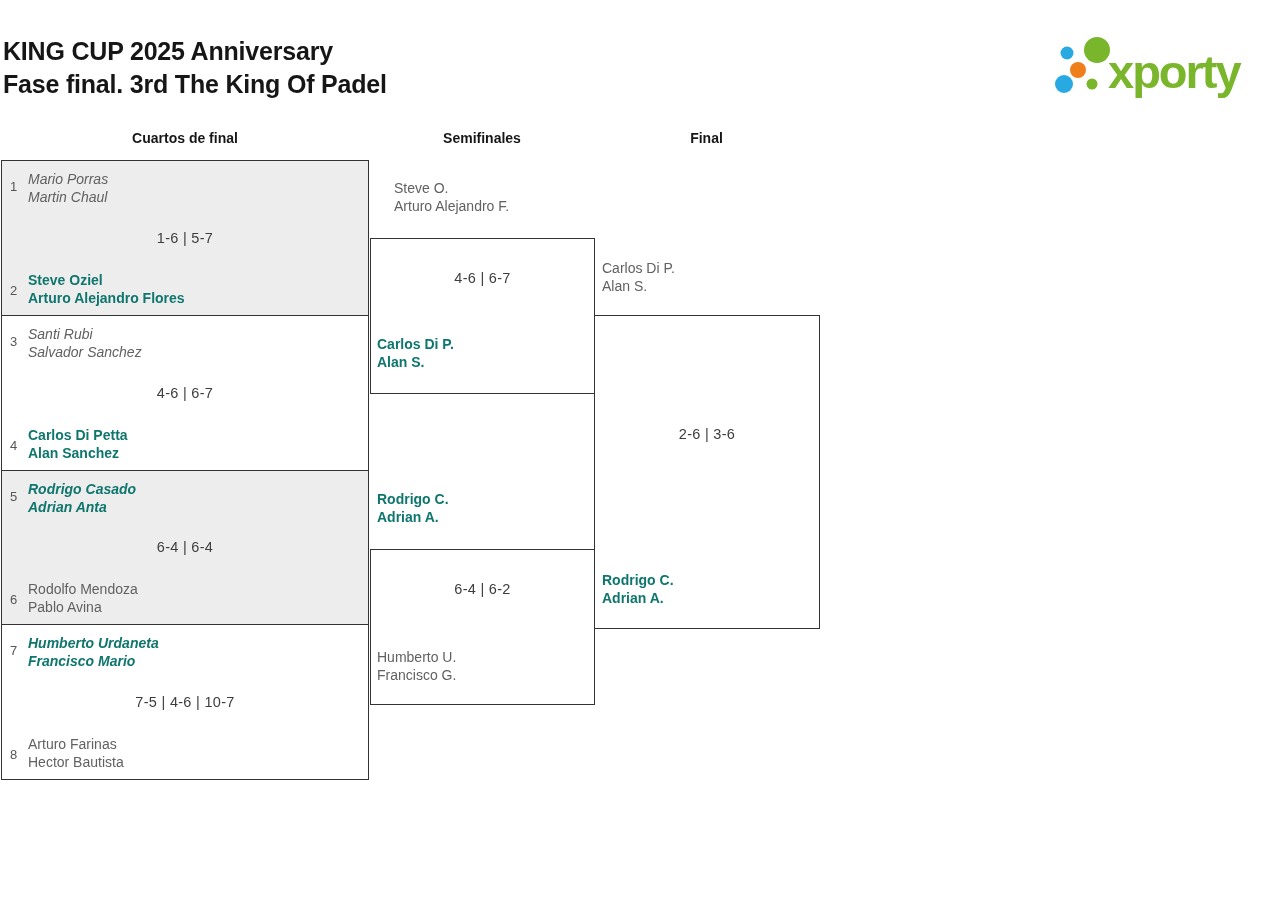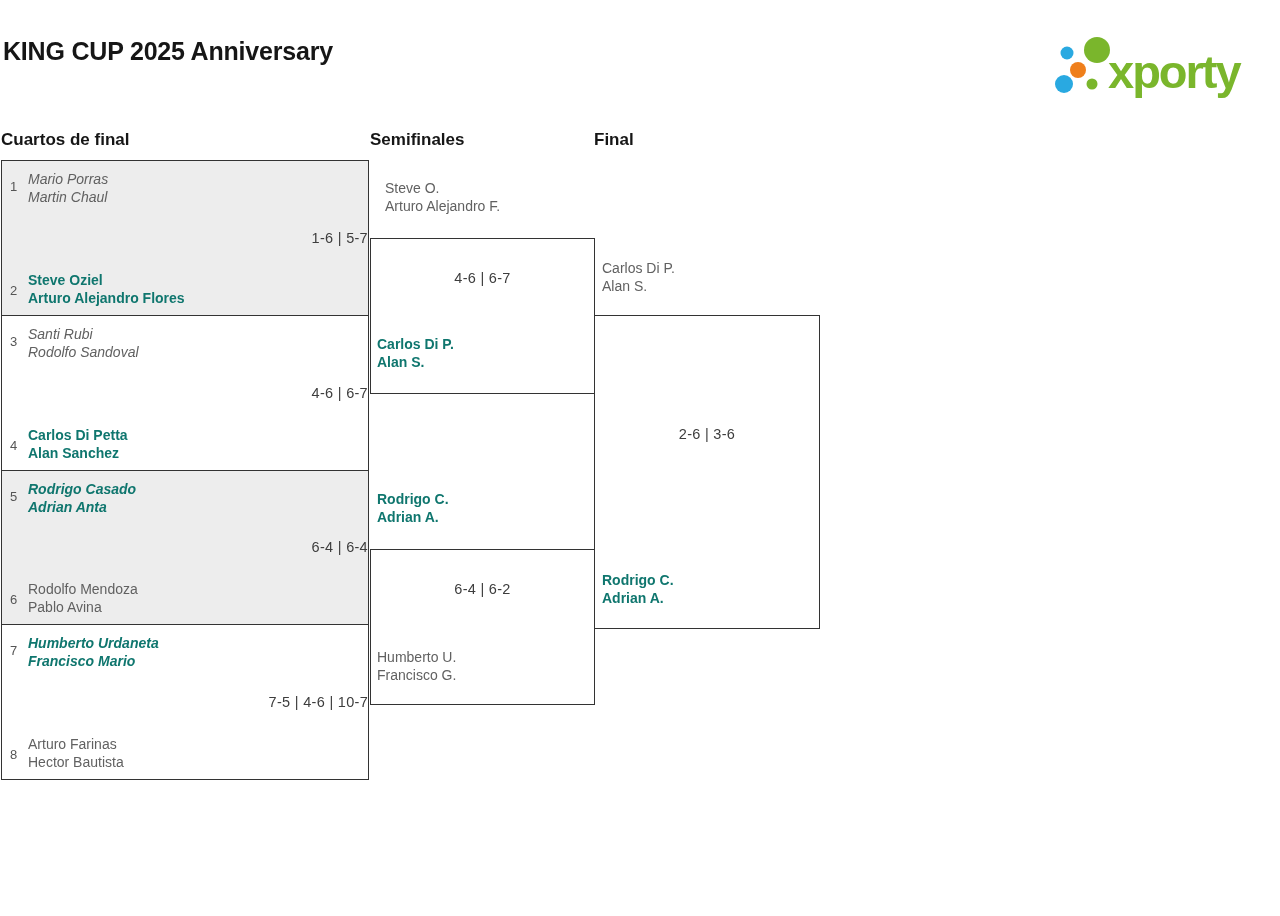--- a/index.html
+++ b/index.html
@@ -5,22 +5,22 @@
   html,body{margin:0;padding:0;background:#fff;}
   #page{position:relative;width:1280px;height:916px;background:#ffffff;overflow:hidden;
         font-family:"Liberation Sans", sans-serif;margin-top:32px;}
 
   
   .title{position:absolute;left:3px;top:3px;font-size:25px;line-height:33px;
          font-weight:700;color:#161616;letter-spacing:-0.2px;}
   .logo{position:absolute;left:1050px;top:0;width:230px;height:72px;cursor:pointer;}
 
   
-  .round-h{position:absolute;top:98px;font-size:17px;font-weight:700;color:#161616;
-           }
+  .round-h{position:absolute;top:98px;font-size:14px;font-weight:700;color:#161616;
+           text-align:center;}
   #rh-qf{left:1px;width:368px;}
   #rh-sf{left:370px;width:224px;}
   #rh-f{left:594px;width:225px;}
 
   
   .qf-col{position:absolute;left:1px;top:128px;width:368px;height:620px;
           border:1px solid #333;display:flex;flex-direction:column;box-sizing:border-box;}
   .qf-row{flex:1;position:relative;border-bottom:1px solid #333;background:#fff;}
   .qf-row:last-child{border-bottom:none;}
   .qf-row.shaded{background:#ededed;}
@@ -29,47 +29,48 @@
   .seed-t{top:18px;}
   .seed-b{bottom:17px;}
 
   .team{font-size:14px;line-height:18px;color:#616161;}
   .team.winner{color:#0f766e;font-weight:700;}
   .team-t{position:absolute;left:26px;top:9px;font-style:italic;}
   .team-b{position:absolute;left:26px;bottom:8px;}
 
   .score{font-size:14.5px;color:#3d3d3d;letter-spacing:0.3px;}
   .qf-score{position:absolute;left:0;right:0;top:50%;transform:translateY(-50%);
-            text-align:right;}
+            text-align:center;}
 
   
   .box{position:absolute;border:1px solid #333;background:transparent;box-sizing:border-box;}
   #sf1-box{left:370px;top:206px;width:225px;height:156px;}
   #sf2-box{left:370px;top:517px;width:225px;height:156px;}
   #final-box{left:594px;top:283px;width:226px;height:314px;}
   .box-score{position:absolute;left:0;right:0;text-align:center;}
   .sf-score{top:31px;}
   .f-score{top:110px;}
 
   
   .flabel{position:absolute;}
-  #sf1-top{left:385px;top:147px;}
+  #sf1-top{left:394px;top:147px;}
   #sf1-bot{left:377px;top:303px;}
   #sf2-top{left:377px;top:458px;}
   #sf2-bot{left:377px;top:616px;text-align:right;}
   #fin-top{left:602px;top:227px;}
   #fin-bot{left:602px;top:539px;}
 </style>
 </head>
 <body>
 
 <div id="page">
 
   <div class="title">
     <div>KING CUP 2025 Anniversary</div>
+    <div>Fase final. 3rd The King Of Padel</div>
   </div>
 
   <svg class="logo" viewBox="0 0 230 72">
     <circle cx="47" cy="18" r="13" fill="#7ab62c"></circle>
     <circle cx="17" cy="21" r="6.5" fill="#29a9e1"></circle>
     <circle cx="28" cy="38" r="8" fill="#ef7f1b"></circle>
     <circle cx="14" cy="52" r="9" fill="#29a9e1"></circle>
     <circle cx="42" cy="52" r="5.5" fill="#7ab62c"></circle>
     <text x="58" y="56" font-size="47" font-weight="bold" letter-spacing="-2" fill="#7ab62c">xporty</text>
   </svg>
@@ -91,21 +92,21 @@
       <div class="team team-b winner">
         <div>Steve Oziel</div>
         <div>Arturo Alejandro Flores</div>
       </div>
     </div>
 
     <div class="qf-row">
       <div class="seed seed-t">3</div>
       <div class="team team-t">
         <div>Santi Rubi</div>
-        <div>Rodolfo Sandoval</div>
+        <div>Salvador Sanchez</div>
       </div>
       <div class="score qf-score">4-6 | 6-7</div>
       <div class="seed seed-b">4</div>
       <div class="team team-b winner">
         <div>Carlos Di Petta</div>
         <div>Alan Sanchez</div>
       </div>
     </div>
 
     <div class="qf-row shaded">

